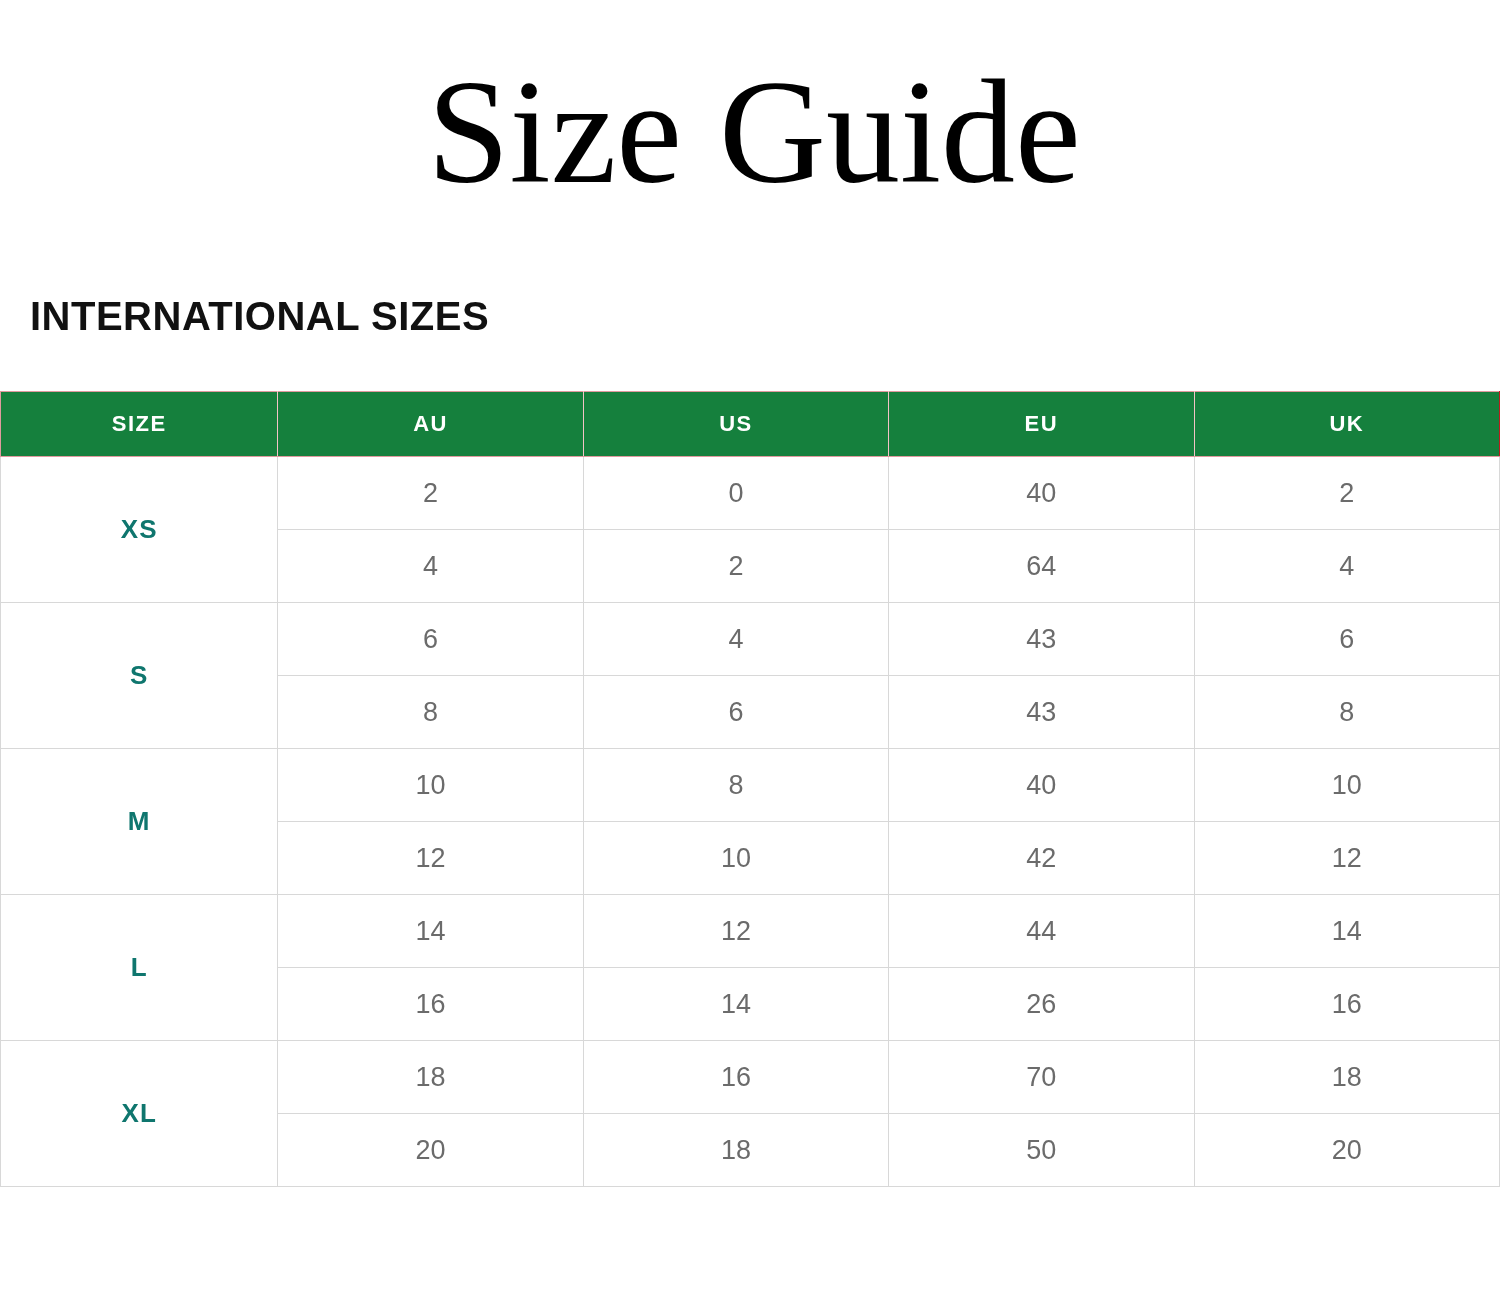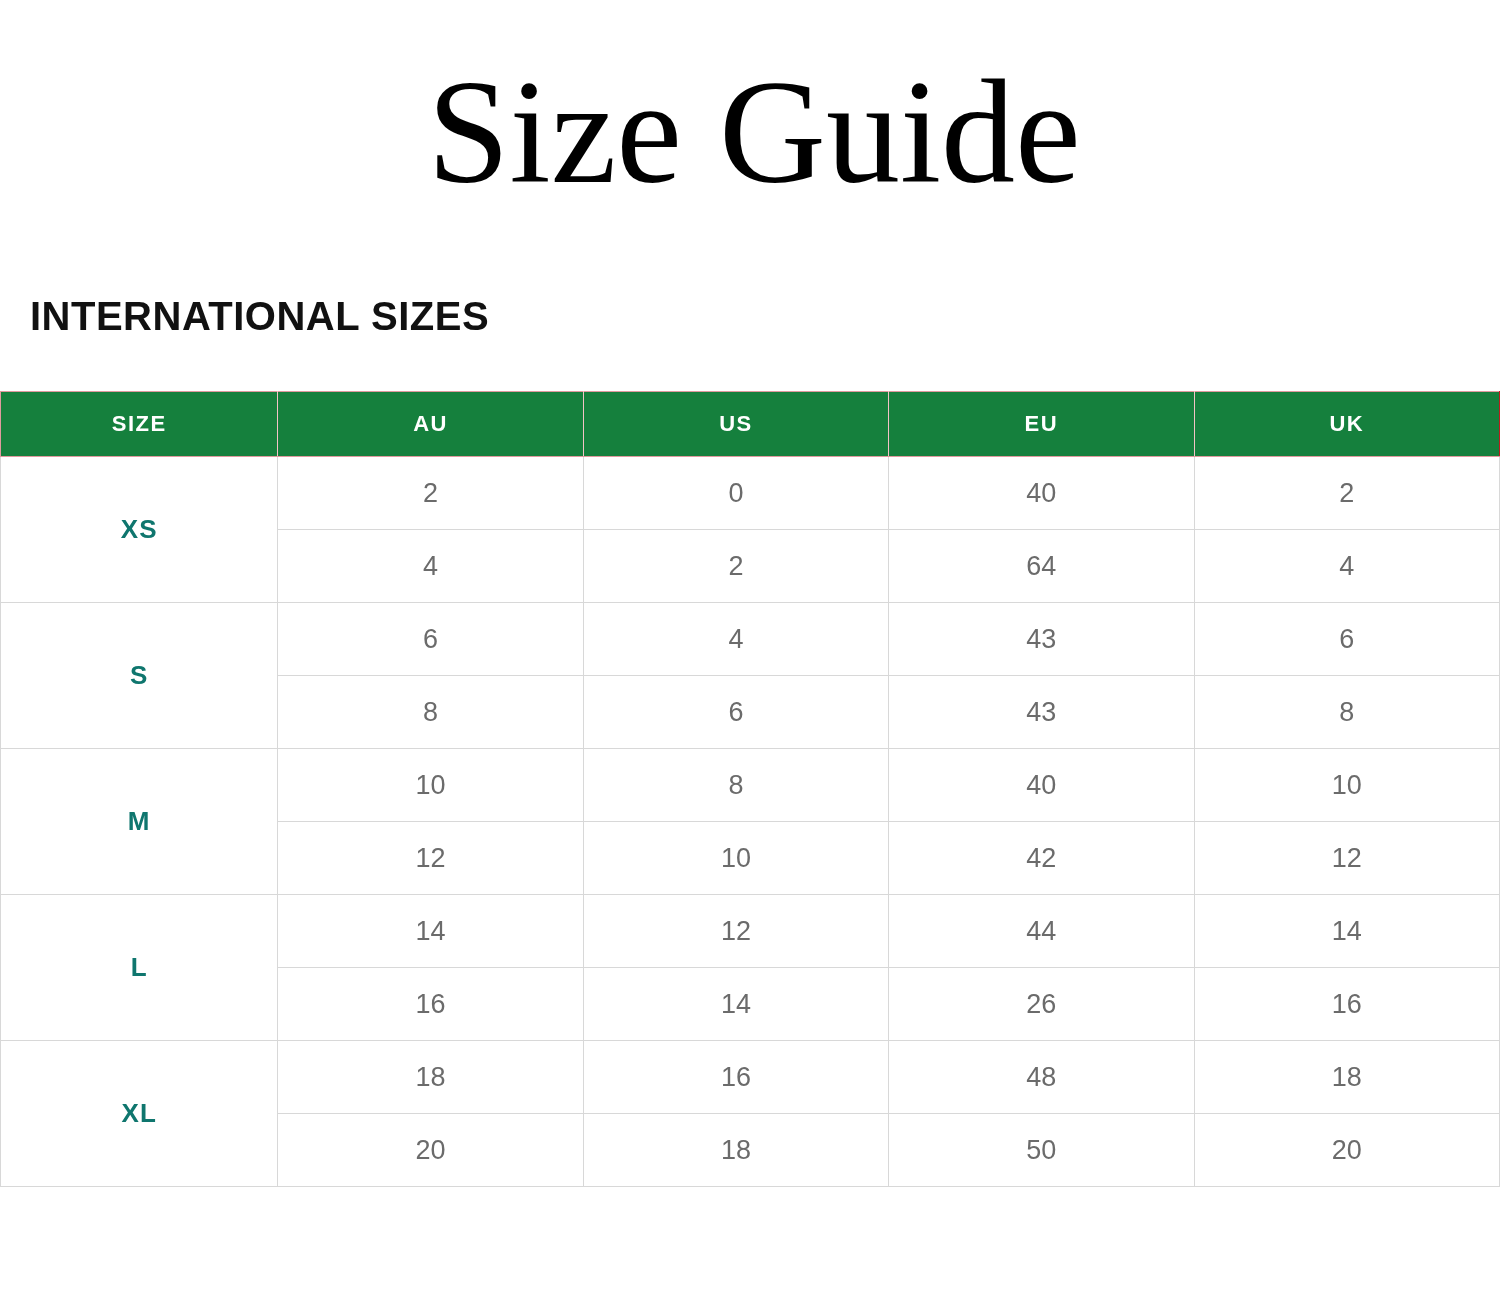--- a/index.html
+++ b/index.html
@@ -164,21 +164,21 @@
           <td>16</td>
           <td>14</td>
           <td>26</td>
           <td>16</td>
         </tr>
 
         <tr>
           <td class="size-label" rowspan="2">XL</td>
           <td>18</td>
           <td>16</td>
-          <td>48</td>
+          <td>70</td>
           <td>18</td>
         </tr>
         <tr>
           <td>20</td>
           <td>18</td>
           <td>50</td>
           <td>20</td>
         </tr>
 
       </tbody>

